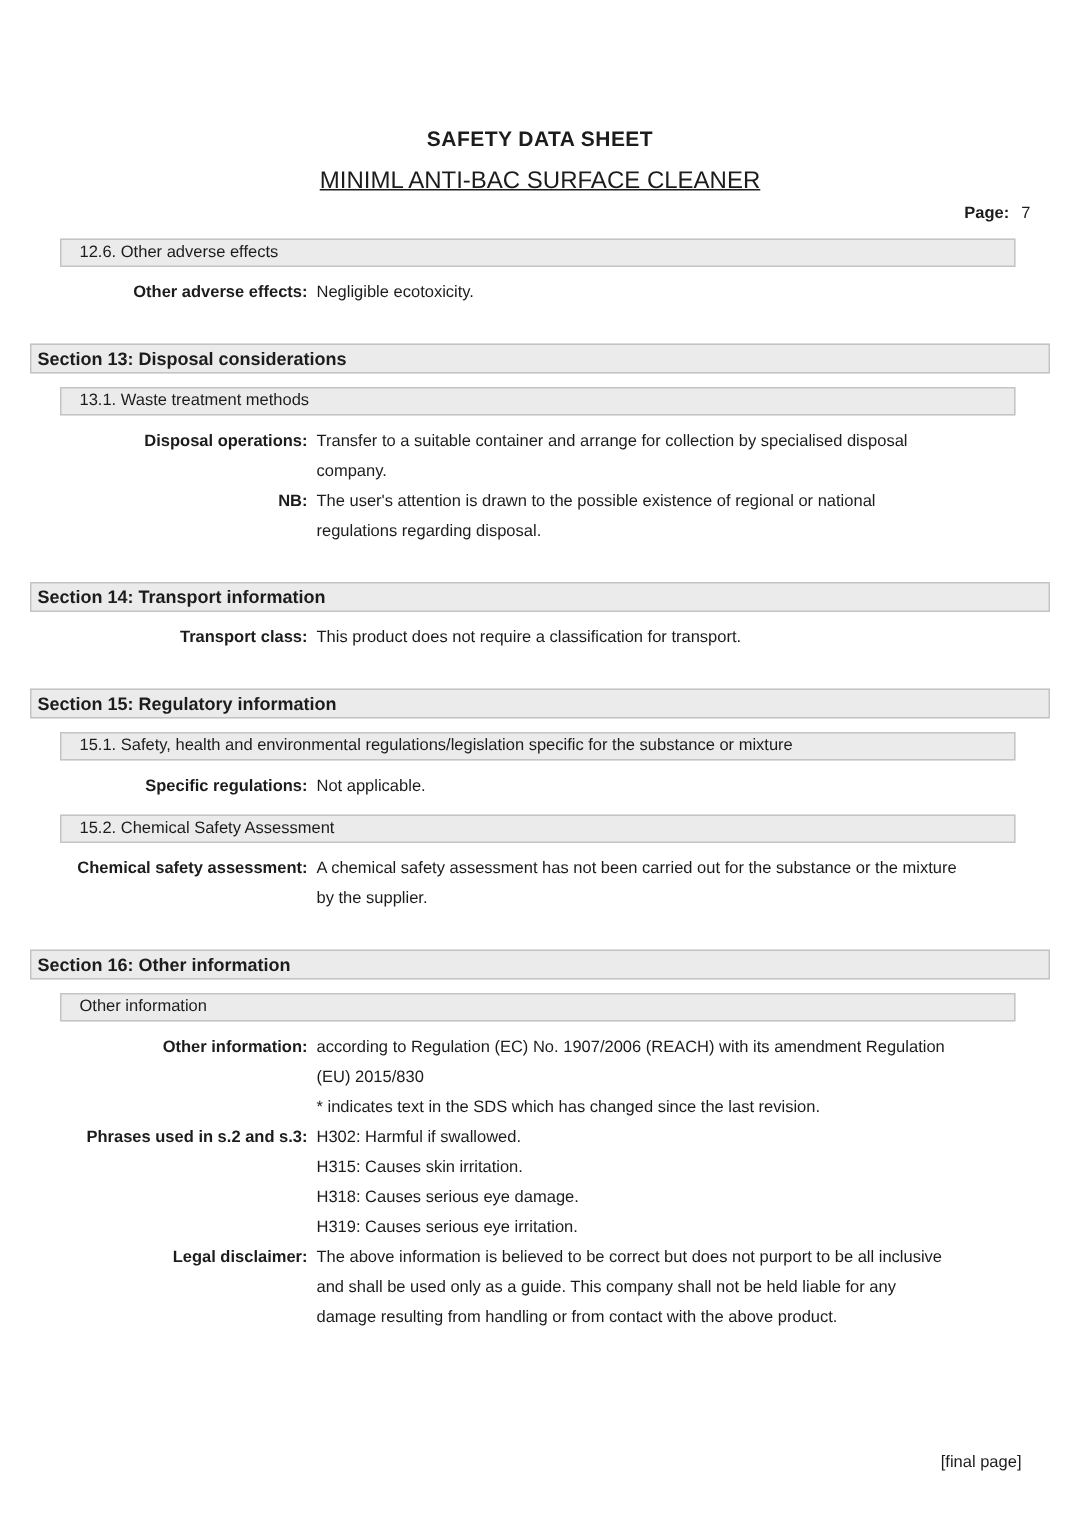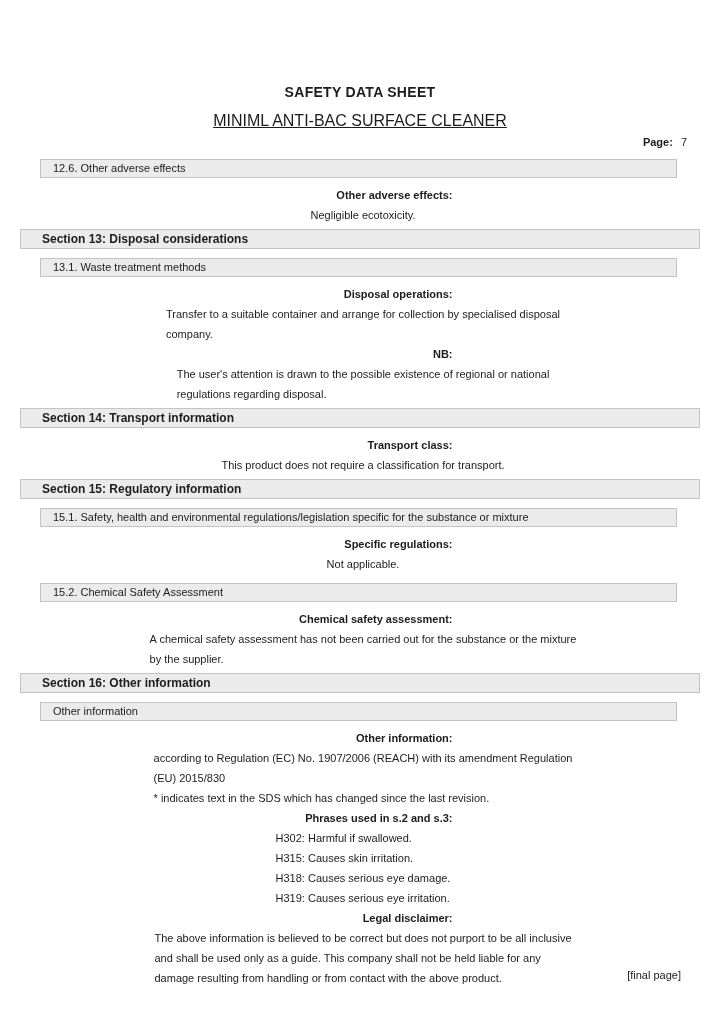--- a/index.html
+++ b/index.html
@@ -43,47 +43,46 @@
     line-height: 15px;
   }
   .page-row .page-label { font-weight: bold; }
   .page-row .page-number { margin-left: 8px; font-weight: normal; }
   .doc-body {
     margin-left: 20px;
     width: 680px;
     margin-top: 6px;
   }
   .section-header {
-    margin-top: 4px;
+    margin-top: 24px;
     width: 680px;
     height: 20px;
     line-height: 18px;
     background: var(--box-bg);
     border: 1px solid var(--box-border);
-    padding-left: 21px;
+    padding-left: 4px;
     font-size: 12px;
     font-weight: bold;
   }
   .subsection-header {
     margin-top: 9px;
     margin-left: 20px;
     width: 637px;
     height: 19px;
     line-height: 17px;
     background: var(--box-bg);
     border: 1px solid var(--box-border);
     padding-left: 12px;
     font-size: 11px;
     font-weight: normal;
   }
   .field {
     margin-top: 7px;
     display: flex;
-    align-items: center;
-    flex-direction: column;
+    align-items: flex-start;
   }
   .field + .field { margin-top: 0; }
   .field .label {
     flex: none;
     width: 185px;
     text-align: right;
     font-size: 11px;
     font-weight: bold;
     line-height: 20px;
     white-space: nowrap;

